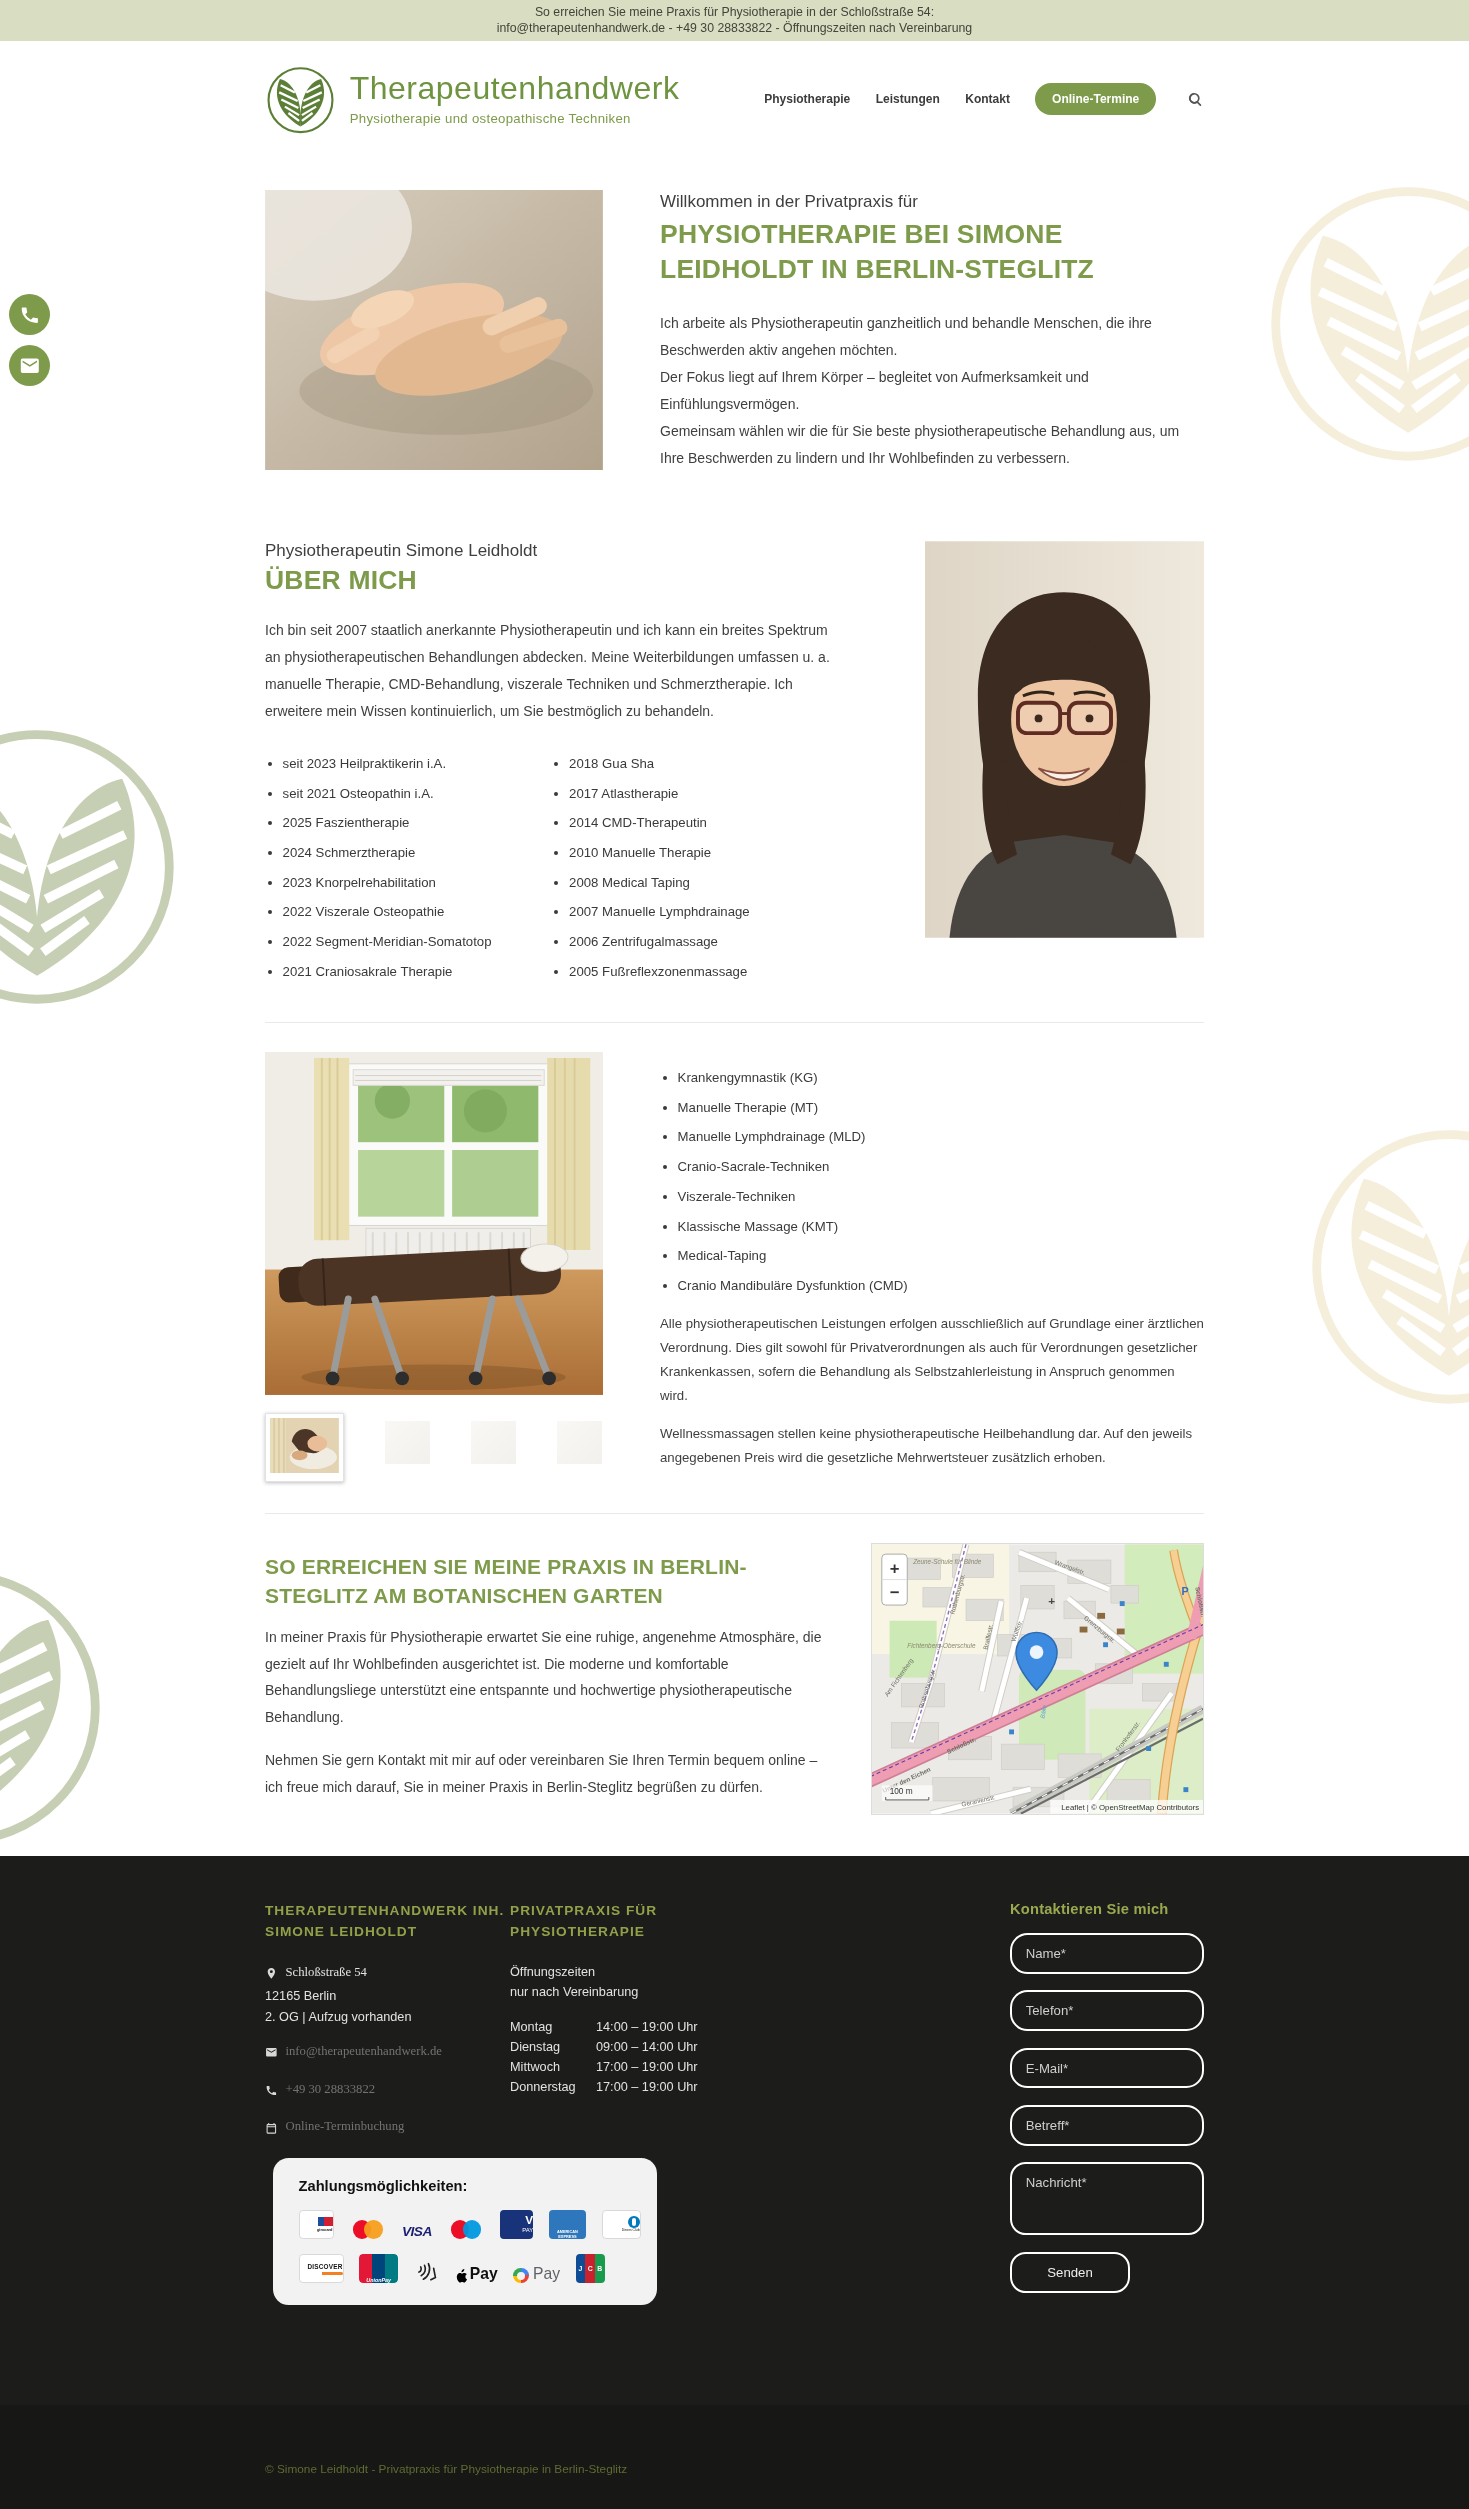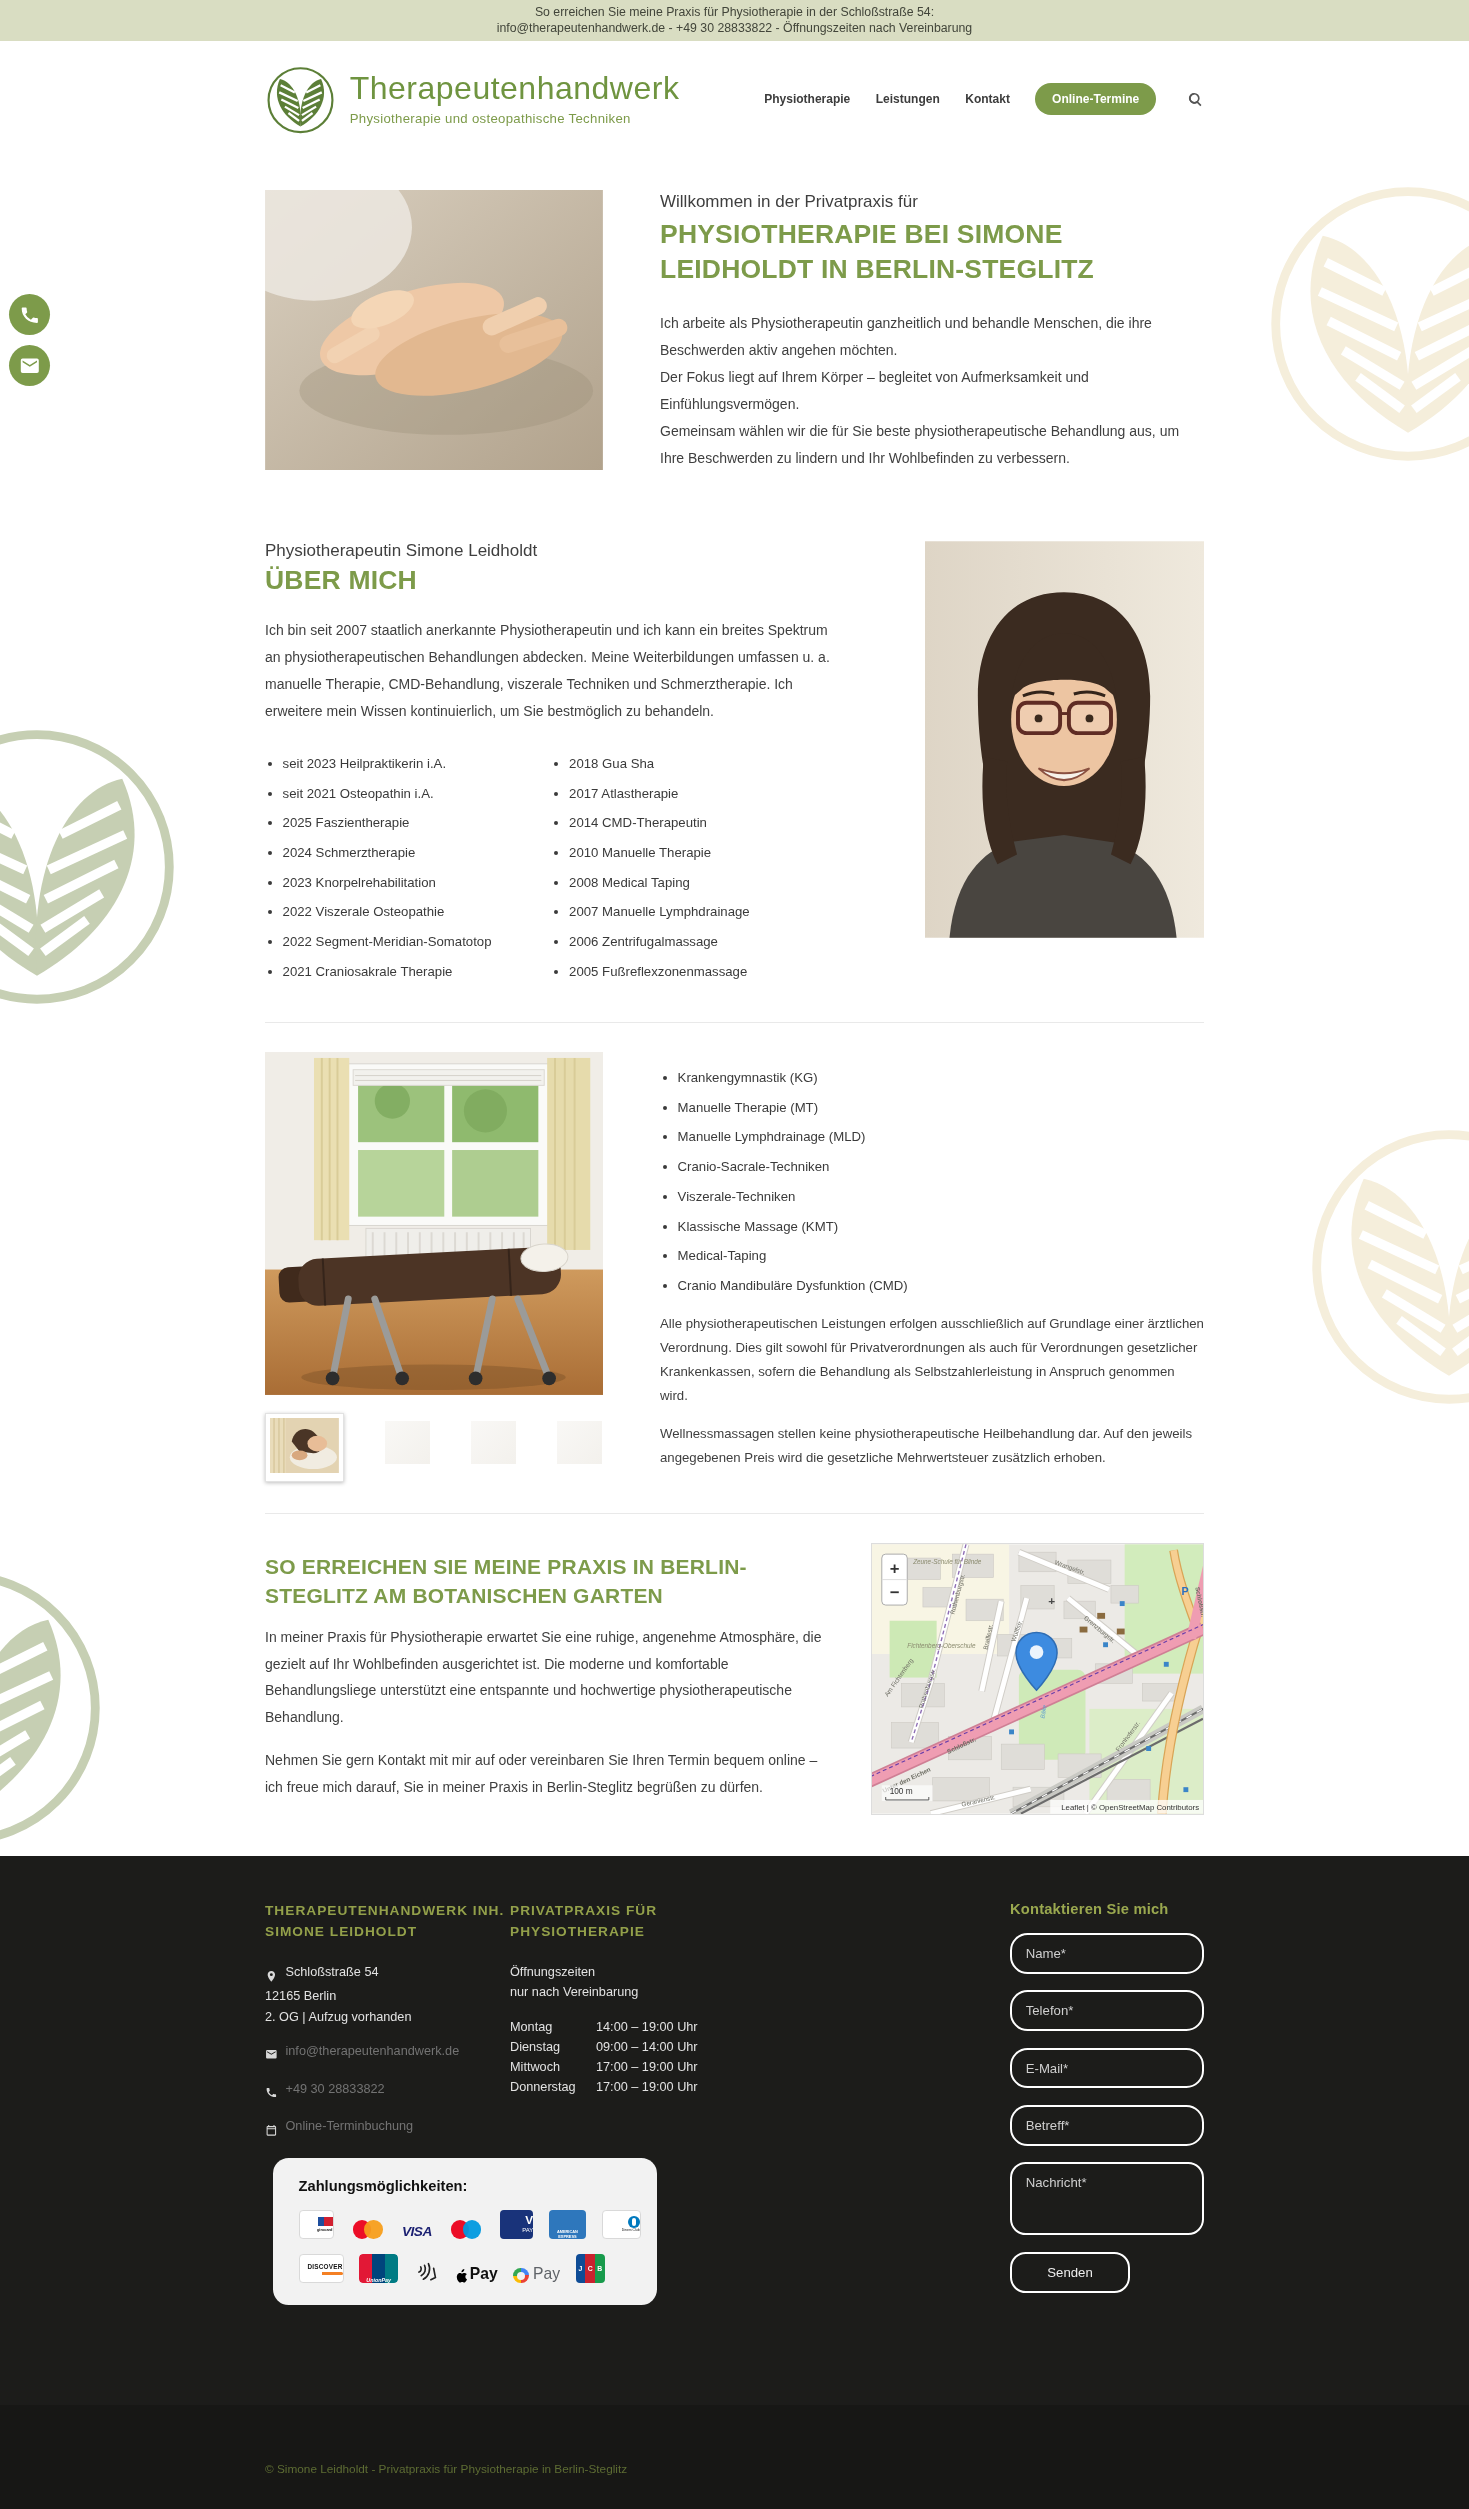--- a/index.html
+++ b/index.html
@@ -73,21 +73,21 @@
   .location { margin-top:21.6px; display:flex; justify-content:space-between; position:relative; z-index:2; }
   .location-left { width:573px; padding-top:9.8px; }
   .map-wrap { width:333px; height:272px; flex:none; border:1px solid #ddd; position:relative; cursor:grab; }
 
   
   .footer { background:#1c1c1a; margin-top:41px; height:549px; padding-top:45px; position:relative; z-index:2; }
   .footer .container { display:flex; }
   .fcol h4 { color:#93a04a; font-size:13.7px; letter-spacing:1px; line-height:1.5; margin-bottom:19.6px; }
   .fcol { color:#e2e2e2; }
   .fcol-1 { width:245px; } .fcol-2 { width:265px; }
-  .frow { display:flex; align-items:flex-end; gap:7.8px; font-size:12.7px; line-height:1.6; margin-bottom:3.9px; }
+  .frow { display:flex; align-items:center; gap:7.8px; font-size:12.7px; line-height:1.6; margin-bottom:3.9px;font-family:Liberation Serif, serif; }
   .frow svg { width:12.7px; height:12.7px; flex:none; margin-top:2.9px; color:#d8d8d8; }
   .fplain { font-size:12.7px; line-height:1.6; }
   .fgap { height:13.7px; }
   .flink { color:#737373; text-decoration:none; cursor:pointer; }
   .hours { margin-top:15.7px; font-size:12.7px; line-height:1.55; }
   .hours .hrow { display:flex; }
   .hours .day { width:86px; }
   .form-col { margin-left:auto; width:194px; }
   .form-col h4 { color:#9aa84f; font-size:14.7px; margin-bottom:15.7px; letter-spacing:0.2px; }
   .finput { display:block; width:100%; background:transparent; border:2px solid #fff; border-radius:17.6px;

